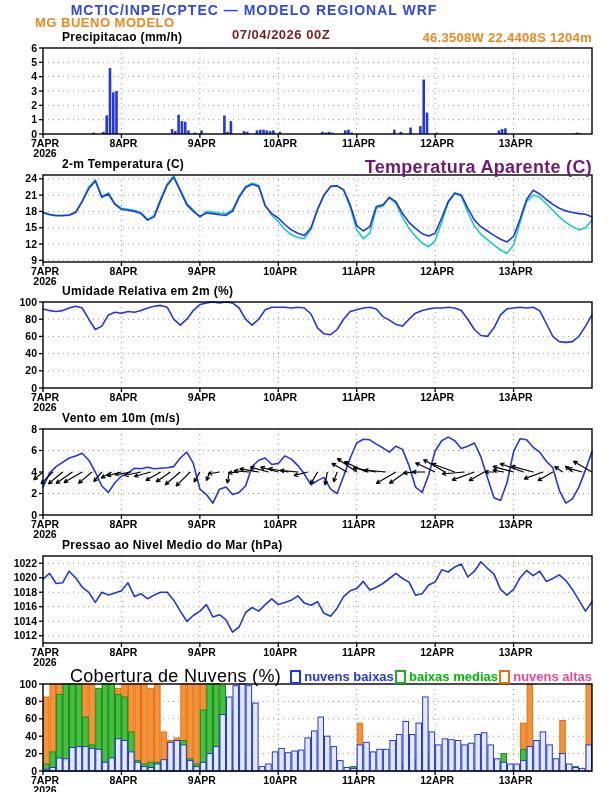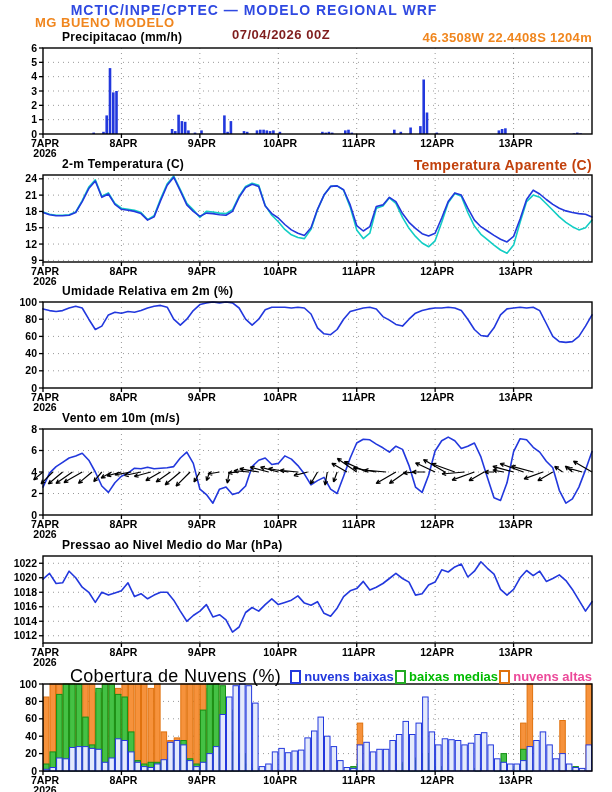--- a/index.html
+++ b/index.html
@@ -10,21 +10,21 @@
   .frame{fill:none;stroke:#000;stroke-width:1.4;}
   .tickmark{stroke:#000;stroke-width:1.3;}
   text{font-family:"Liberation Sans",sans-serif;font-weight:bold;font-size:10.5px;fill:#000;}
   .ov{position:absolute;font-weight:bold;white-space:nowrap;}
   .hdr-title{left:0;top:2px;width:508px;text-align:center;font-size:14px;letter-spacing:1px;color:#2f49e1;}
   .hdr-station{left:35px;top:15px;font-size:13px;letter-spacing:.5px;color:#f0861e;}
   .hdr-run{left:232px;top:15px;font-size:13px;letter-spacing:.5px;color:#7f1d1d;margin-top:12px;}
   .ptitle{left:62px;font-size:12px;color:#000;letter-spacing:.3px;}
   .t-p1{top:30px;} .t-p2{top:157px;} .t-p3{top:284px;} .t-p4{top:411px;} .t-p5{top:538px;}
   .coords{right:20px;top:30px;font-size:13px;color:#f0861e;letter-spacing:.3px;}
-  .temp-legend{right:20px;top:157px;font-size:14px;color:#c2410c;letter-spacing:.3px;}
+  .temp-legend{right:20px;top:157px;font-size:18px;color:#701a75;letter-spacing:.3px;}
   .cloud-row{left:70px;top:666px;width:522px;display:flex;justify-content:space-between;align-items:center;}
   .cloud-row .ttl{font-size:18px;color:#000;letter-spacing:.3px;font-weight:normal;}
   .leg-item{display:flex;align-items:center;font-size:13px;font-weight:bold;}
   .sq{display:inline-block;width:7px;height:10px;border:2px solid;margin-right:3px;background:#fff;}
   .leg-baixas{color:#2238dd;margin-left:8px;} .sq-baixas{border-color:#2238dd;}
   .leg-medias{color:#00bb00;} .sq-medias{border-color:#22aa22;}
   .leg-altas{color:#ec4899;}  .sq-altas{border-color:#e0720e;}
 </style>
 </head>
 <body>

